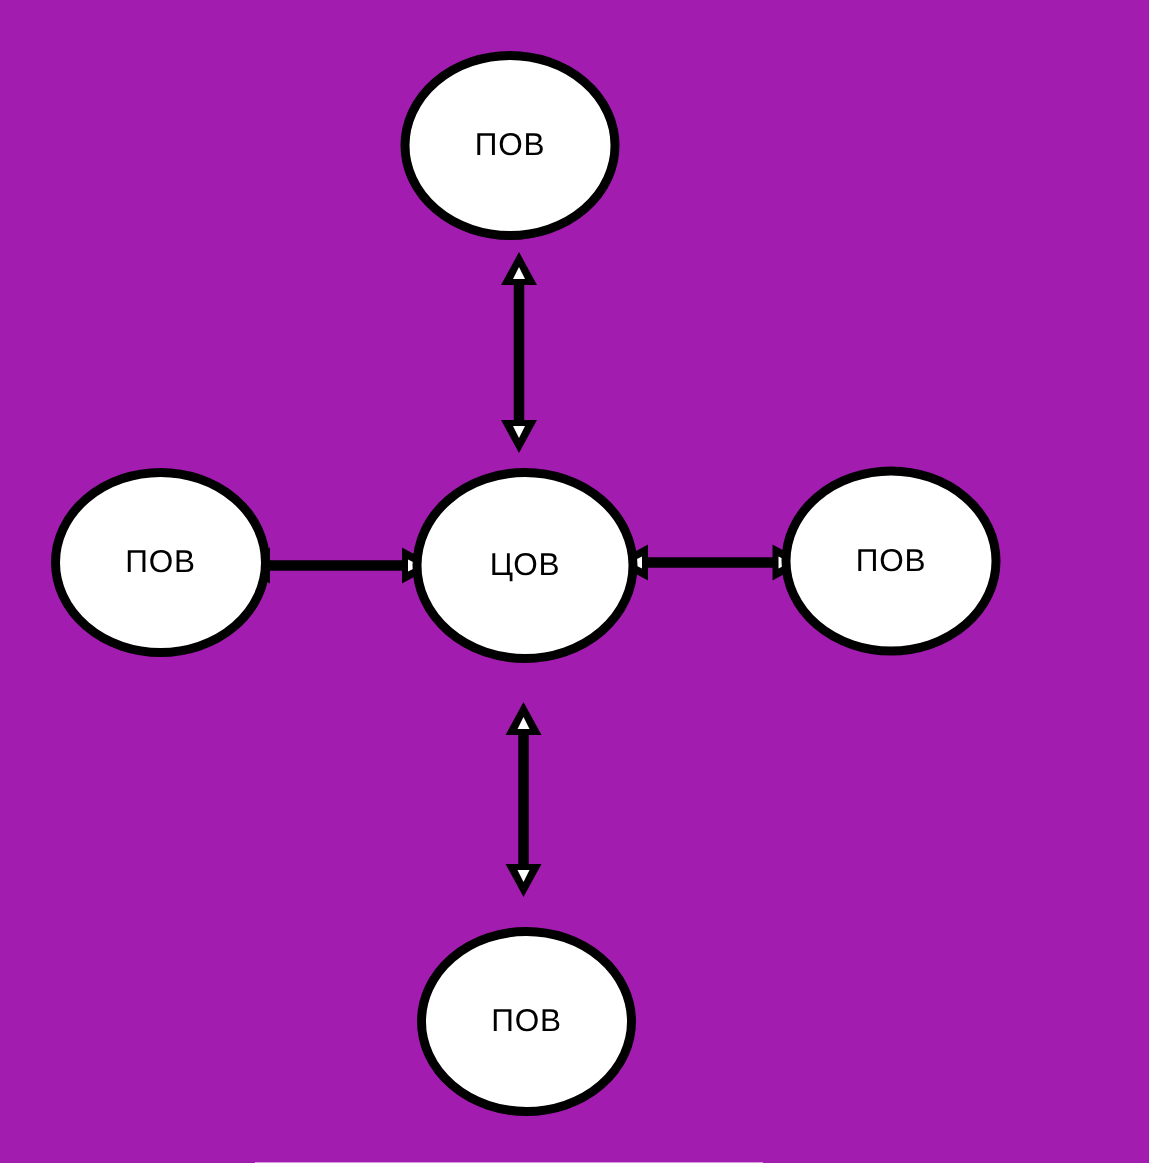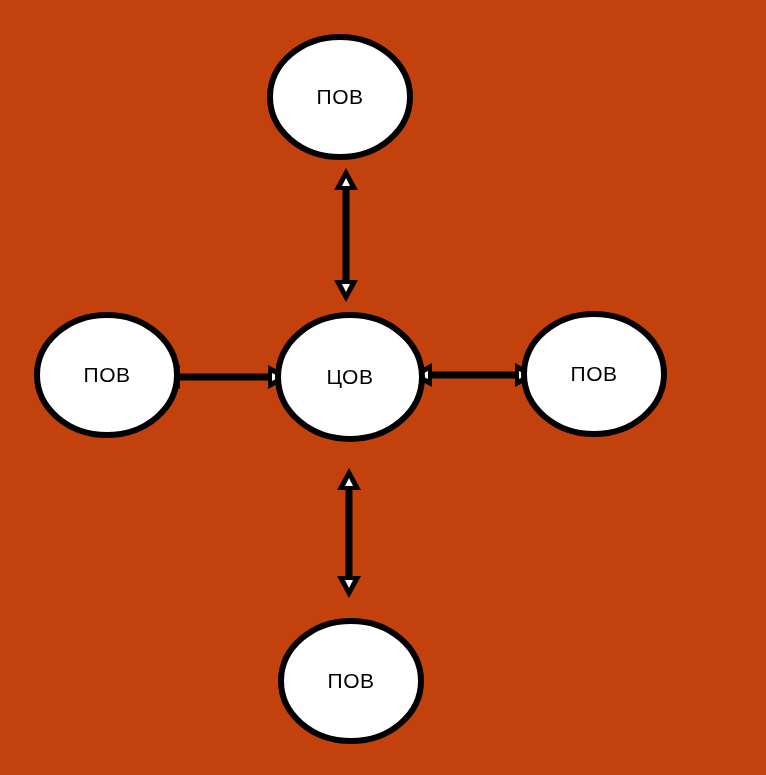--- a/index.html
+++ b/index.html
@@ -7,21 +7,21 @@
     padding: 0;
     background: #ffffff;
   }
   body {
     font-family: "Liberation Sans", sans-serif;
   }
   #diagram-canvas {
     position: relative;
     width: 766px;
     height: 775px;
-    background: #c2410c;
+    background: #a21caf;
     overflow: hidden;
   }
   #diagram-svg {
     position: absolute;
     top: 0;
     left: 0;
     width: 766px;
     height: 775px;
     display: block;
   }

